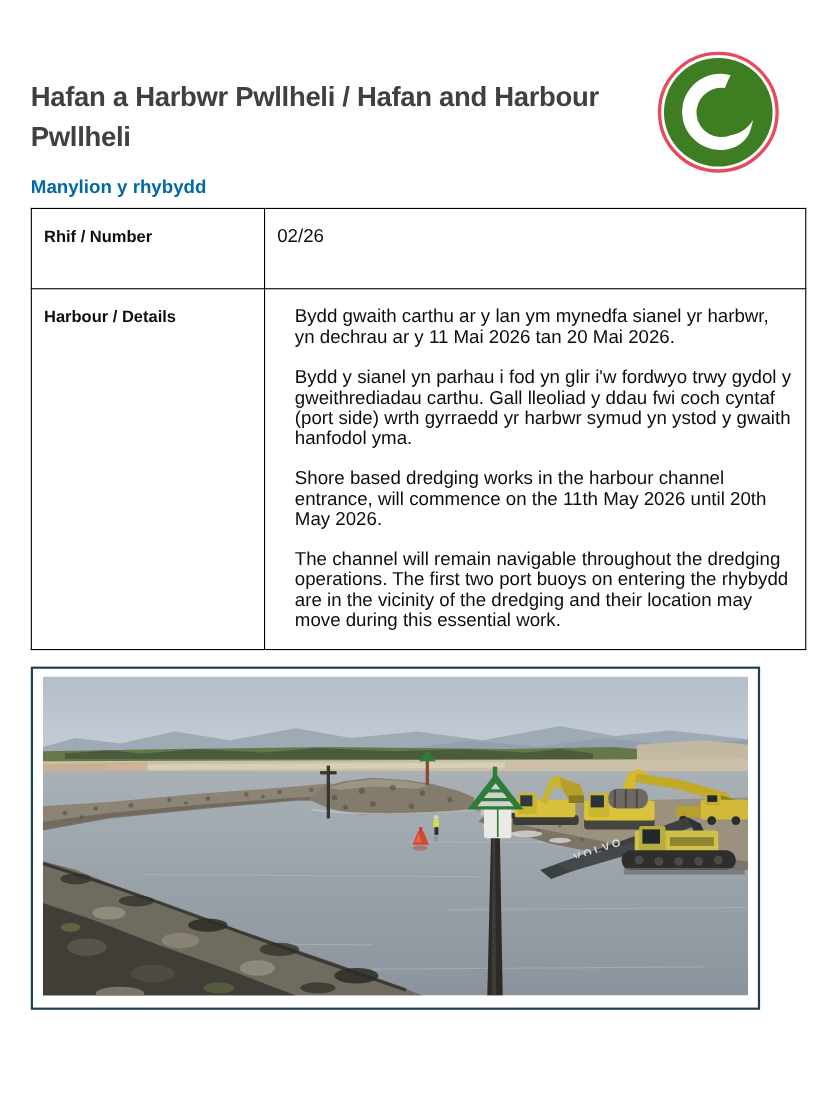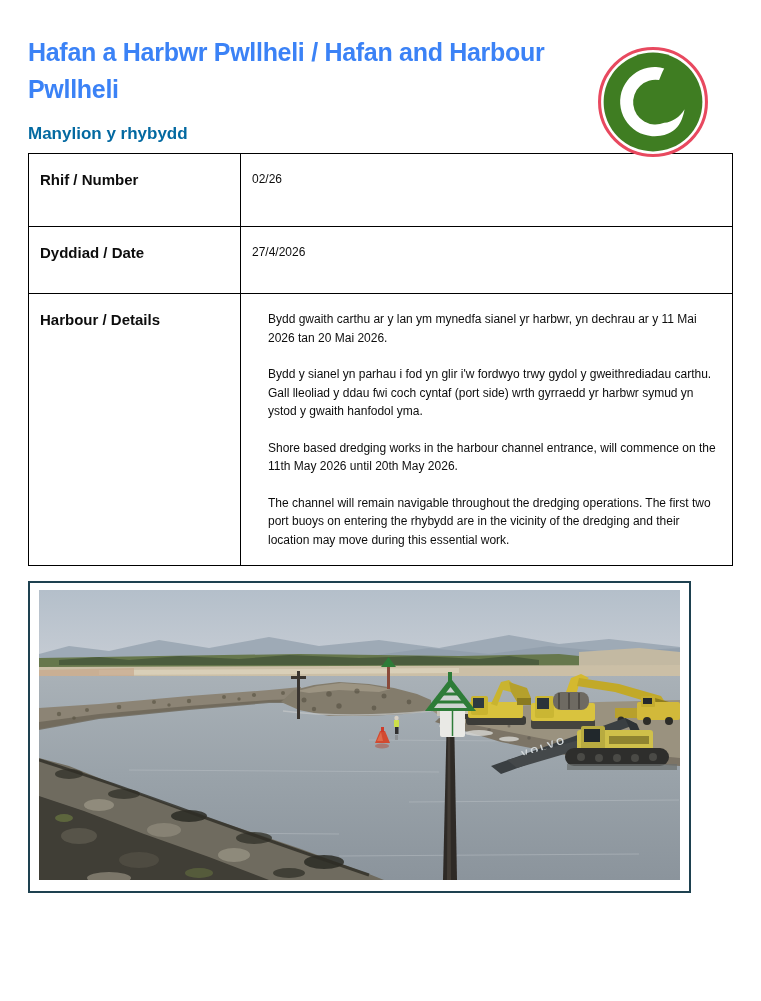--- a/index.html
+++ b/index.html
@@ -7,27 +7,27 @@
     position:relative;
     width:761px;height:1001px;
     background:#ffffff;
     font-family:"Liberation Sans", sans-serif;
     color:#0d0d0d;
     overflow:hidden;
     box-sizing:border-box;
     padding:0 28px;
   }
   .title{
-    margin:34px 0 0 0;
+    margin:70px 0 0 0;
     max-width:578px;
     font-size:25px;
     font-weight:bold;
     line-height:37px;
     letter-spacing:-0.3px;
-    color:#3b82f6;
+    color:#404040;
   }
   .logo{
     position:absolute;
     left:597px;top:46px;
     width:112px;height:112px;
   }
   .subtitle{
     margin:18px 0 0 0;
     font-size:21px;
     font-weight:normal;
@@ -53,21 +53,21 @@
     vertical-align:top;
     padding:16px 11px;
   }
   td.lbl{
     width:189px;
     font-weight:bold;
     font-size:15px;
     line-height:19px;
   }
   td.val{
-    font-size:12px;
+    font-size:17px;
     line-height:18.5px;
   }
   tr.r-number td{height:40px;}
   tr.r-date td{height:34px;}
   tr.r-location td{height:38px;}
   td.val p{margin:0 0 18px 16px;}
   td.val p:last-child{margin-bottom:0;}
   .photo-frame{
     display:inline-block;
     margin-top:15px;
@@ -98,24 +98,20 @@
   </svg>
 
 
   <h2 class="section-heading">Manylion y rhybydd</h2>
 
   <table class="notice">
     <tbody>
       <tr class="r-number">
         <td class="lbl">Rhif / Number</td>
         <td class="val">02/26</td>
-      </tr>
-      <tr class="r-date">
-        <td class="lbl">Dyddiad / Date</td>
-        <td class="val">27/4/2026</td>
       </tr>
       <tr class="r-details">
         <td class="lbl">Harbour / Details</td>
         <td class="val">
           <p>Bydd gwaith carthu ar y lan ym mynedfa sianel yr harbwr, yn dechrau ar y 11 Mai 2026 tan 20 Mai 2026.</p>
           <p>Bydd y sianel yn parhau i fod yn glir i'w fordwyo trwy gydol y gweithrediadau carthu. Gall lleoliad y ddau fwi coch cyntaf (port side) wrth gyrraedd yr harbwr symud yn ystod y gwaith hanfodol yma.</p>
           <p>Shore based dredging works in the harbour channel entrance, will commence on the 11th May 2026 until 20th May 2026.</p>
           <p>The channel will remain navigable throughout the dredging operations. The first two port buoys on entering the rhybydd are in the vicinity of the dredging and their location may move during this essential work.</p>
         </td>
       </tr>

